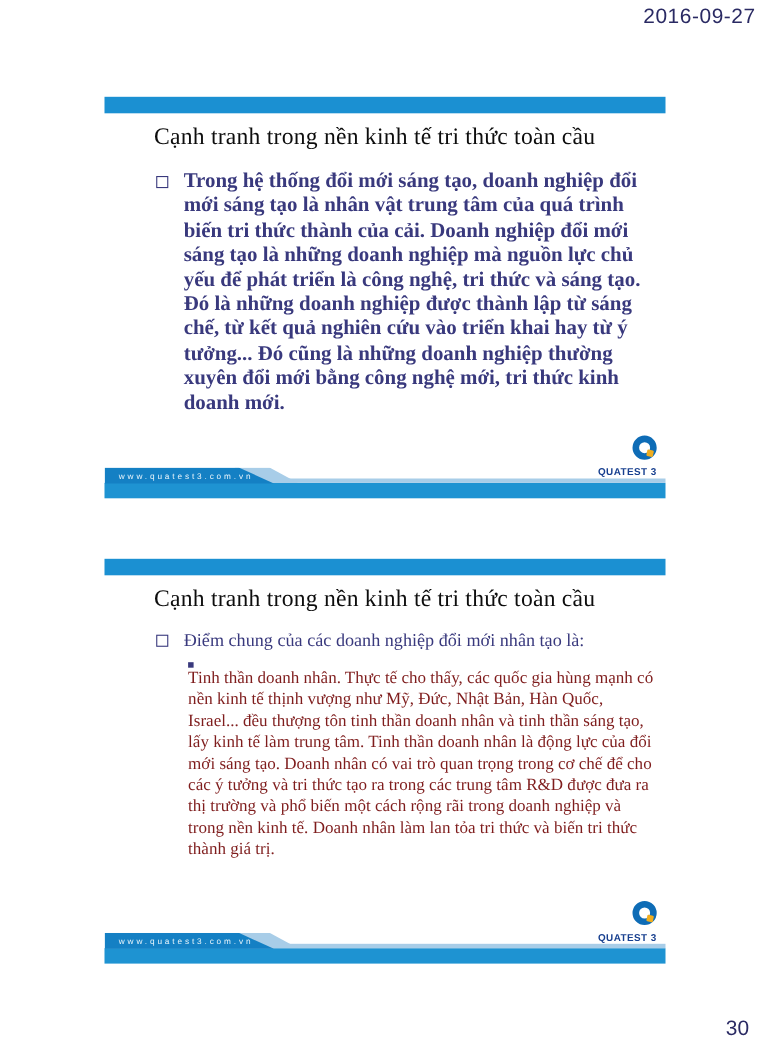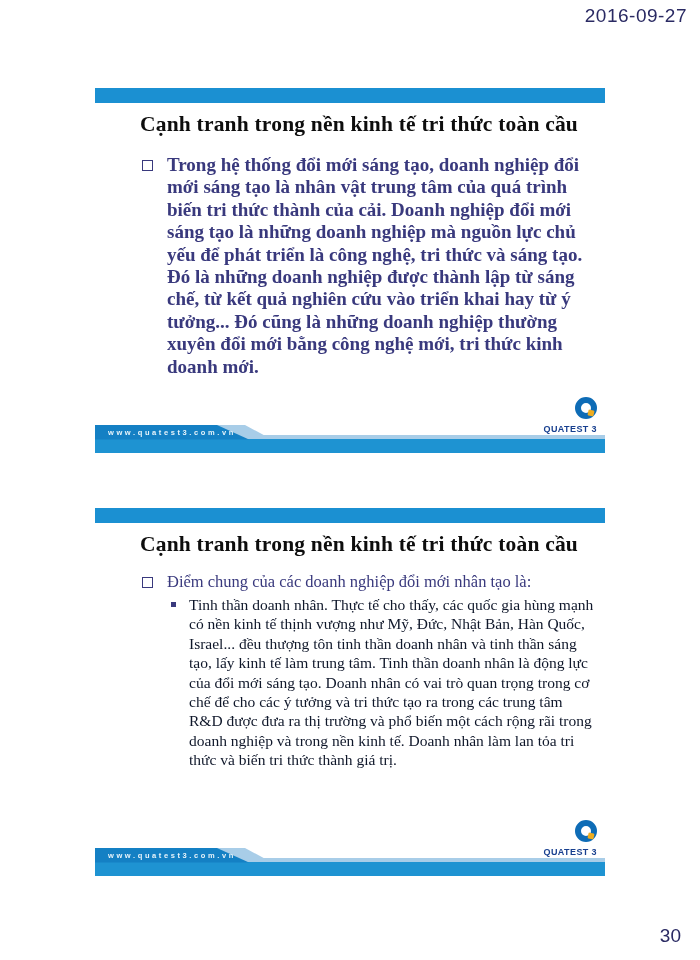--- a/index.html
+++ b/index.html
@@ -24,37 +24,37 @@
   }
 
   .slide{position:absolute;left:95px;width:510px;}
   .slide1{top:88px;height:365px;}
   .slide2{top:508px;height:368px;}
 
   .topbar{position:absolute;left:0;top:0;width:510px;height:15px;background:#1b90d2;}
 
   .slide-title{
     position:absolute;left:45px;top:24px;width:460px;
-    font-size:21.5px;font-weight:bold;color:#0d0d0d;
+    font-size:21.5px;font-weight:normal;color:#0d0d0d;
     letter-spacing:0.2px;white-space:nowrap;
   }
 
   
   .b1{position:absolute;display:flex;color:#39397d;}
   .slide1 .b1{left:47px;top:66px;width:442px;font-size:19px;line-height:22.4px;font-weight:bold;}
   .slide2 .b1{left:47px;top:63px;width:442px;font-size:16.5px;line-height:21px;}
   .sq-hollow{
     flex:0 0 auto;width:9px;height:9px;
     border:1.6px solid #39397d;margin-top:6px;margin-right:14px;
     background:transparent;
   }
   .b1-text{flex:1 1 auto;}
 
   
-  .b2{position:absolute;display:flex;color:#0f172a;}
+  .b2{position:absolute;display:flex;color:#7f1d1d;flex-direction:column;}
   .slide2 .b2{left:76px;top:87px;width:426px;font-size:15.5px;line-height:19.4px;}
   .sq-filled{
     flex:0 0 auto;width:5px;height:5px;
     background:#39397d;margin-top:7px;margin-right:13px;
   }
   .b2-text{flex:1 1 auto;}
 
   
   .banner{position:absolute;left:0;bottom:0;width:510px;height:28px;}
   .banner .mainbar{position:absolute;left:0;bottom:0;width:510px;height:14px;background:#1e93d2;}
@@ -63,21 +63,21 @@
     position:absolute;left:118px;top:0;width:58px;height:14px;background:#a8cde8;
     clip-path:polygon(0 0,32px 0,58px 100%,14px 100%);
   }
   .banner .trapezoid{
     position:absolute;left:0;top:0;width:158px;height:14.5px;background:#1480c4;
     clip-path:polygon(0 0,122px 0,154px 100%,0 100%);
   }
   .banner .url{
     position:absolute;left:13px;top:3px;
     font-family:"Liberation Sans","DejaVu Sans",sans-serif;
-    font-size:7.5px;font-weight:bold;color:#e8f4fb;letter-spacing:2.6px;
+    font-size:7.5px;font-weight:normal;color:#e8f4fb;letter-spacing:2.6px;
     white-space:nowrap;
     text-align:center;
   }
 
   
   .logo{position:absolute;right:8px;bottom:19px;width:62px;text-align:right;}
   .logo-circle{
     position:relative;display:inline-block;width:10px;height:10px;
     border:6px solid #0e6cb6;border-radius:50%;background:#ffffff;
   }

